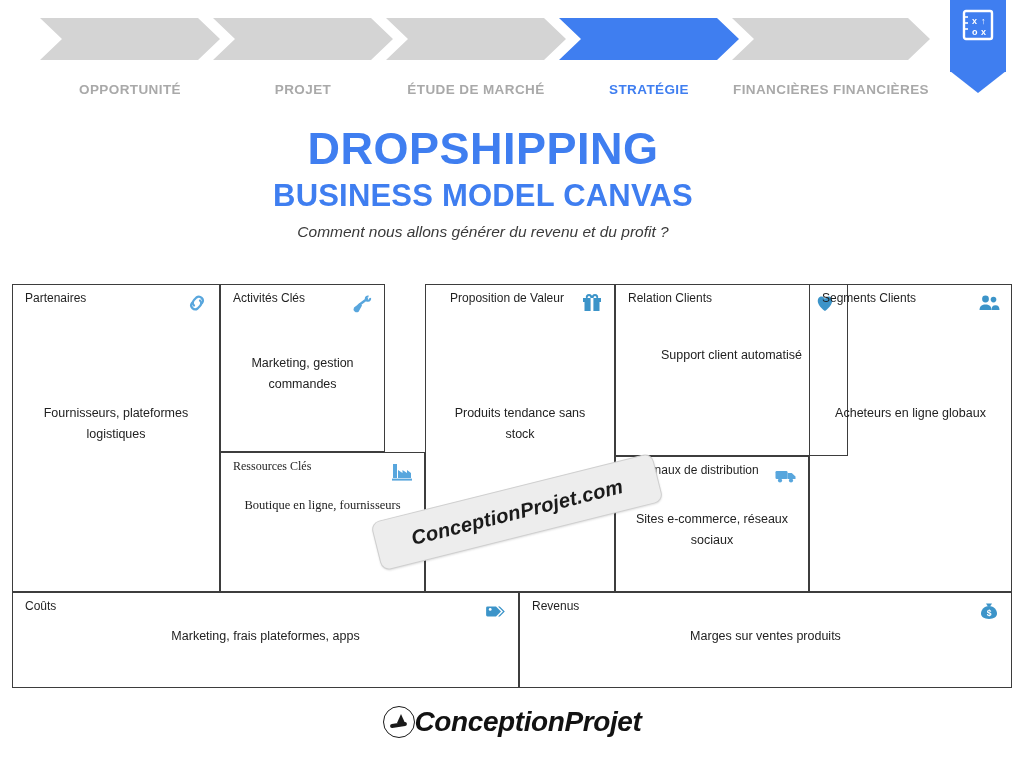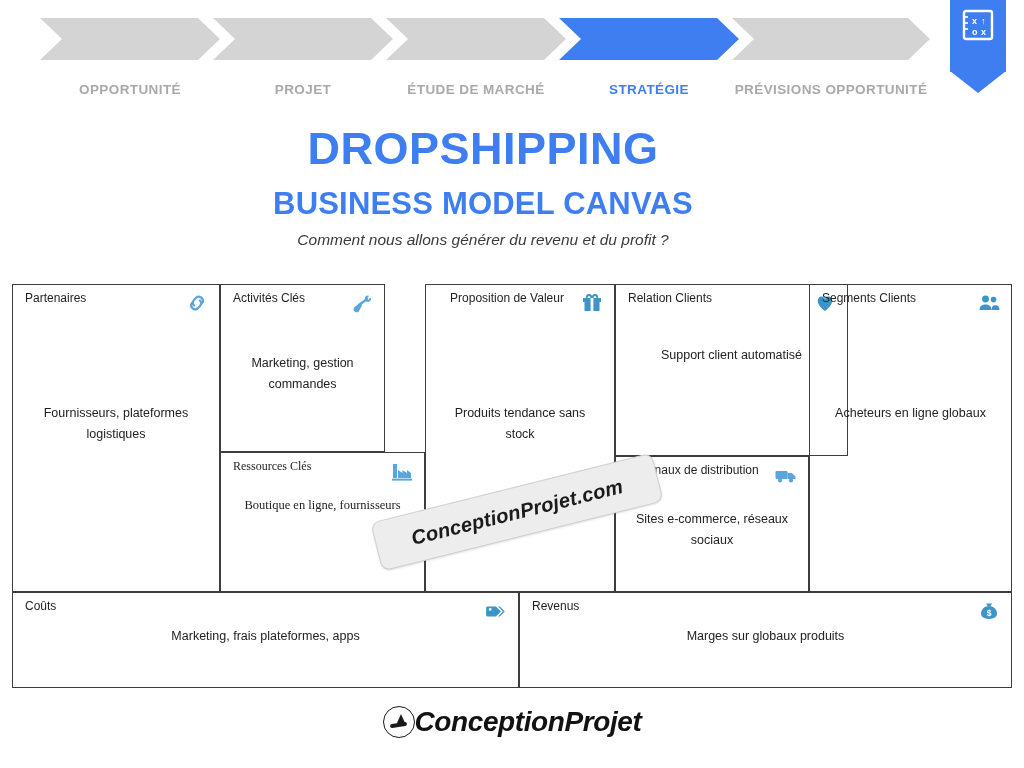--- a/index.html
+++ b/index.html
@@ -86,21 +86,21 @@
     text-align: center;
   }
   #main-title {
     font-size: 45px;
     font-weight: bold;
     color: #3f7ef0;
     letter-spacing: 0.5px;
     line-height: 1.08;
   }
   #sub-title {
-    margin-top: 12px;
+    margin-top: 4px;
     font-size: 31px;
     font-weight: bold;
     color: #3f7ef0;
     letter-spacing: 0.2px;
   }
   #tagline {
     margin-top: 9px;
     font-size: 15.5px;
     font-style: italic;
     color: #3a3a3a;
@@ -241,21 +241,21 @@
     <div class="slabel">ÉTUDE DE MARCHÉ</div>
   </div>
 
   <div class="step active" style="left:559px; width:180px;">
     <div class="chev"></div>
     <div class="slabel">STRATÉGIE</div>
   </div>
 
   <div class="step" style="left:732px; width:198px;">
     <div class="chev"></div>
-    <div class="slabel">PRÉVISIONS OPPORTUNITÉ</div>
+    <div class="slabel">FINANCIÈRES FINANCIÈRES</div>
   </div>
 
   <div id="strategy-badge">
     <div class="body"></div>
     <div class="point"></div>
     <svg width="32" height="32" viewBox="0 0 32 32">
       <rect x="2" y="2" width="28" height="28" rx="2" fill="none" stroke="#ffffff" stroke-width="2.4"></rect>
       <line x1="2" y1="8" x2="6" y2="8" stroke="#ffffff" stroke-width="1.6"></line>
       <line x1="2" y1="14" x2="6" y2="14" stroke="#ffffff" stroke-width="1.6"></line>
       <line x1="2" y1="20" x2="6" y2="20" stroke="#ffffff" stroke-width="1.6"></line>
@@ -393,21 +393,21 @@
     <div class="cell-head">
       <span class="cell-title left">Revenus</span>
       <span class="cell-icon">
         <svg width="24" height="22" viewBox="0 0 24 22">
           <path d="M9 3.5 h6 l-1.6 2.6 h-2.8 Z" fill="#3c94c9"></path>
           <path d="M12 6 c5.2 0 8 4.2 8 7.6 c0 3.3-3.2 5.4-8 5.4 s-8-2.1-8-5.4 C4 10.2 6.8 6 12 6 Z" fill="#3c94c9"></path>
           <text x="12" y="16.2" text-anchor="middle" font-family="Liberation Sans, sans-serif" font-size="8.5" font-weight="bold" fill="#ffffff">$</text>
         </svg>
       </span>
     </div>
-    <div class="cell-body" style="top:33px;">Marges sur globaux produits</div>
+    <div class="cell-body" style="top:33px;">Marges sur ventes produits</div>
   </div>
 </div>
 
 <div id="watermark">
   <span>ConceptionProjet.com</span>
 </div>
 
 <div id="footer">
   <div class="mark"></div>
   <div class="brand">ConceptionProjet</div>

